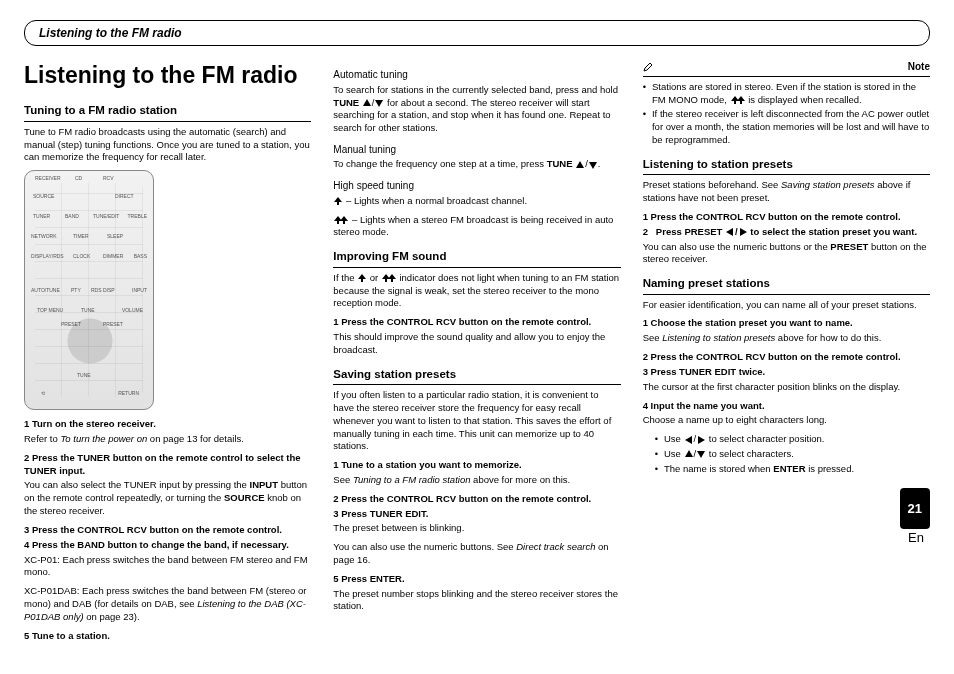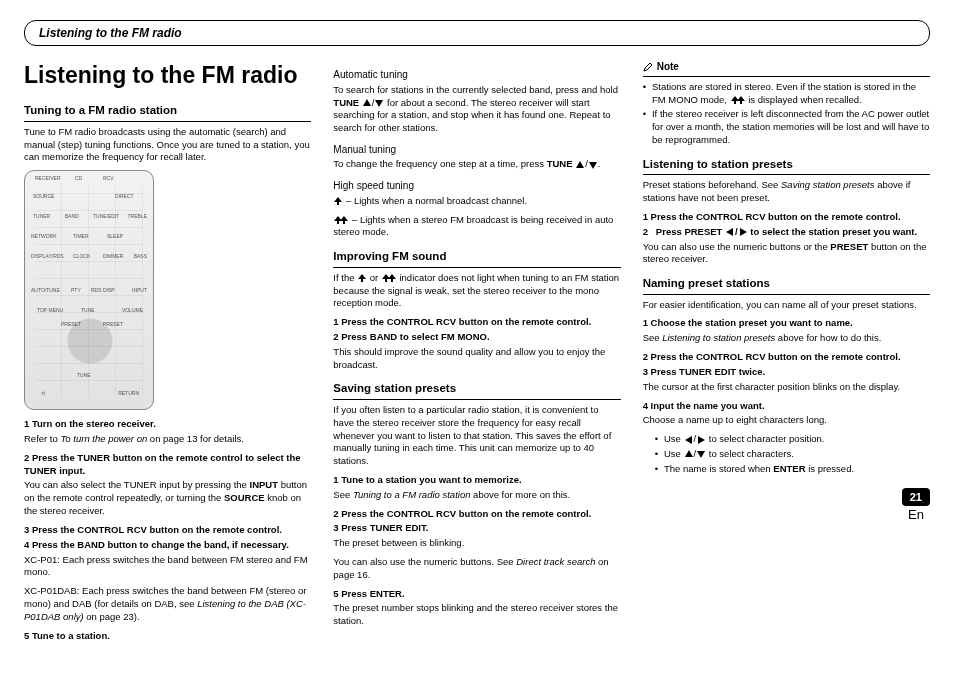--- a/index.html
+++ b/index.html
@@ -37,24 +37,24 @@
     background:
       repeating-linear-gradient(0deg, transparent 0 16px, rgba(0,0,0,.06) 16px 17px),
       repeating-linear-gradient(90deg, transparent 0 26px, rgba(0,0,0,.05) 26px 27px);
     border-radius:6px;
   }
   .remote .lbl{position:absolute;font-size:5px;color:#555;}
   p { margin: 2px 0 6px 0; }
   .step b { font-weight: bold; }
   .step { margin: 2px 0; }
   .ind { padding-left: 12px; }
-  .note-head { font-weight: bold; font-size:10px; border-bottom:1px solid #000; display:flex; align-items:center; gap:4px; padding-bottom:2px; margin-bottom:4px;}
+  .note-head { font-weight: bold; font-size:10px; border-bottom:1px solid #000; display:flex; align-items:center; gap:4px; padding-bottom:2px; margin-bottom:4px;justify-content:space-between;}
   .bullet { display:flex; gap:6px; margin:2px 0;}
   .bullet::before{ content:"•"; }
-  .pagebox{ background:#000; color:#fff; border-radius:4px; padding:2px 8px; font-weight:bold; font-size:11px; float:right; margin-top:10px;}
+  .pagebox{ background:#000; color:#fff; border-radius:4px; padding:12px 8px; font-weight:bold; font-size:13px; float:right; margin-top:10px;}
   .en{ clear:both; float:right; font-size:13px; margin-right:6px;}
   svg.ico{ width:10px; height:10px; vertical-align:middle;}
   .ital{font-style:italic;}
 </style>
 </head>
 <body>
 
 <svg width="0" height="0" style="position:absolute">
   <defs>
     <g id="up">
@@ -163,21 +163,20 @@
 
     <h2>Improving FM sound</h2>
     <p>If the <svg class="ico">
           <use href="#ant"></use>
         </svg> or <svg class="ico">
           <use href="#ant"></use>
         </svg><svg class="ico" style="margin-left:-4px">
           <use href="#ant"></use>
         </svg> indicator does not light when tuning to an FM station because the signal is weak, set the stereo receiver to the mono reception mode.</p>
     <p class="step"><b>1   Press the CONTROL RCV button on the remote control.</b></p>
-    <p class="step"><b>2   Press BAND to select FM MONO.</b></p>
     <p>This should improve the sound quality and allow you to enjoy the broadcast.</p>
 
     <h2>Saving station presets</h2>
     <p>If you often listen to a particular radio station, it is convenient to have the stereo receiver store the frequency for easy recall whenever you want to listen to that station. This saves the effort of manually tuning in each time. This unit can memorize up to 40 stations.</p>
     <p class="step"><b>1   Tune to a station you want to memorize.</b></p>
     <p><span>See </span><span class="ital">Tuning to a FM radio station</span><span> above for more on this.</span></p>
     <p class="step"><b>2   Press the CONTROL RCV button on the remote control.</b></p>
     <p class="step"><b>3   Press TUNER EDIT.</b></p>
     <p>The preset between is blinking.</p>
     <p><span>You can also use the numeric buttons. See </span><span class="ital">Direct track search</span><span> on page 16.</span></p>

